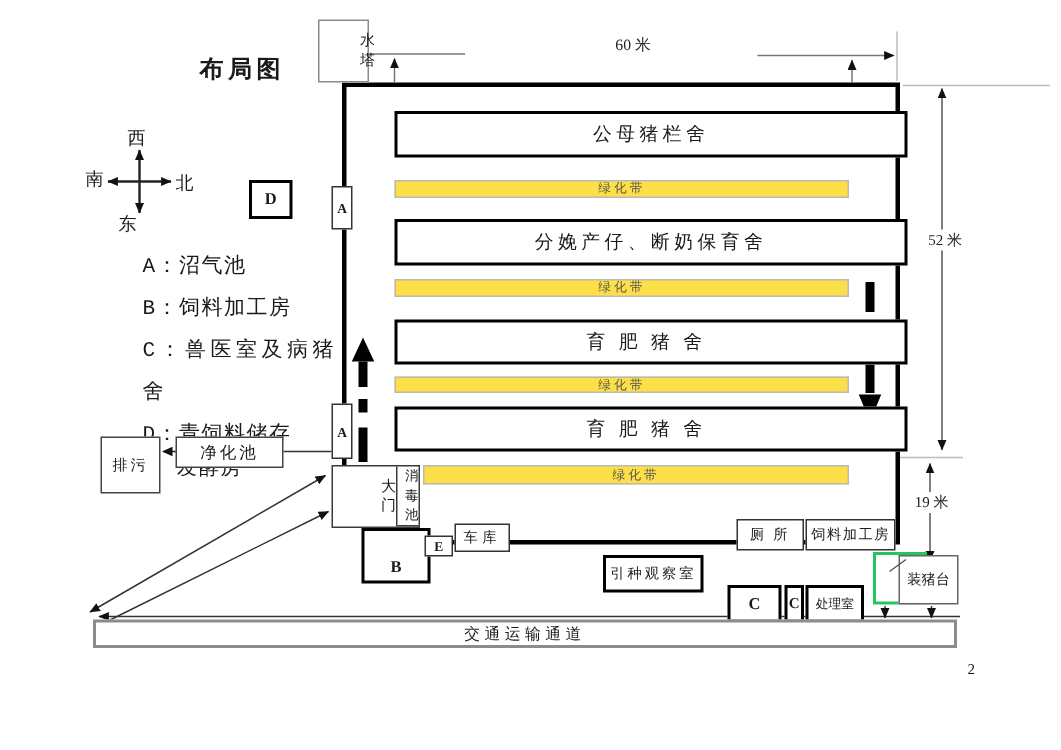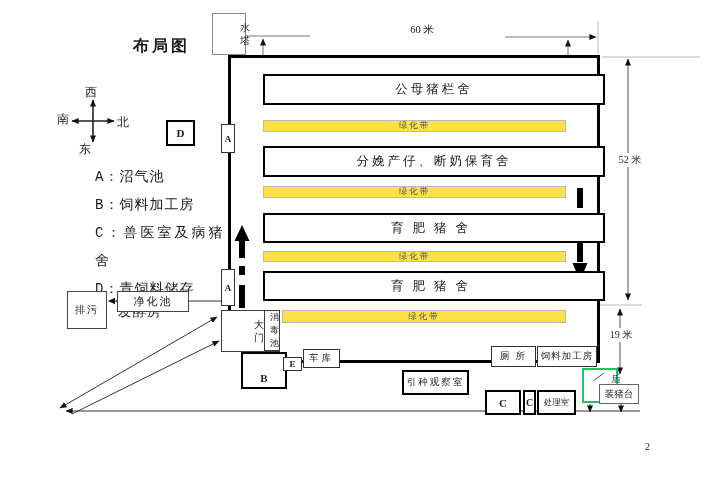--- a/index.html
+++ b/index.html
@@ -121,27 +121,28 @@
   </div>
 
   <div class="bx" style="left:241px;top:352px;width:46px;height:37px;border:2.5px solid #000;align-items:flex-end;padding-bottom:3px;font-weight:bold;font-size:11px">B</div>
   <div class="bx" style="left:283px;top:357px;width:19px;height:14px;border:1px solid #333;font-weight:bold;font-size:9px">E</div>
   <div class="bx" style="left:303px;top:349px;width:37px;height:19px;border:1px solid #333;font-size:9.5px;letter-spacing:3px">车库</div>
 
   <div class="bx" style="left:491px;top:346px;width:45px;height:21px;border:1px solid #333;font-size:9.5px;letter-spacing:6px;padding-left:4px">厕所</div>
   <div class="bx" style="left:537px;top:346px;width:60px;height:21px;border:1px solid #333;font-size:9.5px;letter-spacing:1px">饲料加工房</div>
 
   <div class="bx vt" style="left:582px;top:368px;width:17px;height:35px;border:2px solid #22c55e;font-size:9.5px">后门</div>
-  <div class="bx" style="left:599px;top:384px;width:40px;height:20px;border:1px solid #666;font-size:9.5px">装猪台</div>
+  <div class="bx" style="left:599px;top:370px;width:40px;height:33px;border:1px solid #666;font-size:9.5px">装猪台</div>
 
   <div class="bx" style="left:402px;top:370px;width:67px;height:25px;border:2px solid #000;font-size:9.5px;letter-spacing:2px">引种观察室</div>
   <div class="bx" style="left:485px;top:390px;width:36px;height:25px;border:2px solid #000;font-weight:bold;font-size:11px">C</div>
   <div class="bx" style="left:523px;top:390px;width:13px;height:25px;border:2px solid #000;font-weight:bold;font-size:10px">C</div>
   <div class="bx" style="left:537px;top:390px;width:39px;height:25px;border:2px solid #000;font-size:8.5px">处理室</div>
 
+  <div class="bx" style="left:62px;top:413px;width:576px;height:19px;border:2px solid #8c8c8c;font-size:10.5px;letter-spacing:3px">交通运输通道</div>
 
   <div class="t" style="left:645px;top:441px;font-size:10px;z-index:2">2</div>
 
   <svg class="layer" width="707" height="500" style="z-index:3">
     <defs>
       <marker id="ah2" markerWidth="9" markerHeight="8" refX="6.6" refY="3" orient="auto-start-reverse" markerUnits="userSpaceOnUse">
         <path d="M0,0 L7,3 L0,6 Z" fill="#111"></path>
       </marker>
     </defs>
     <line x1="593" y1="381" x2="604" y2="373" stroke="#555" stroke-width="1"></line>

